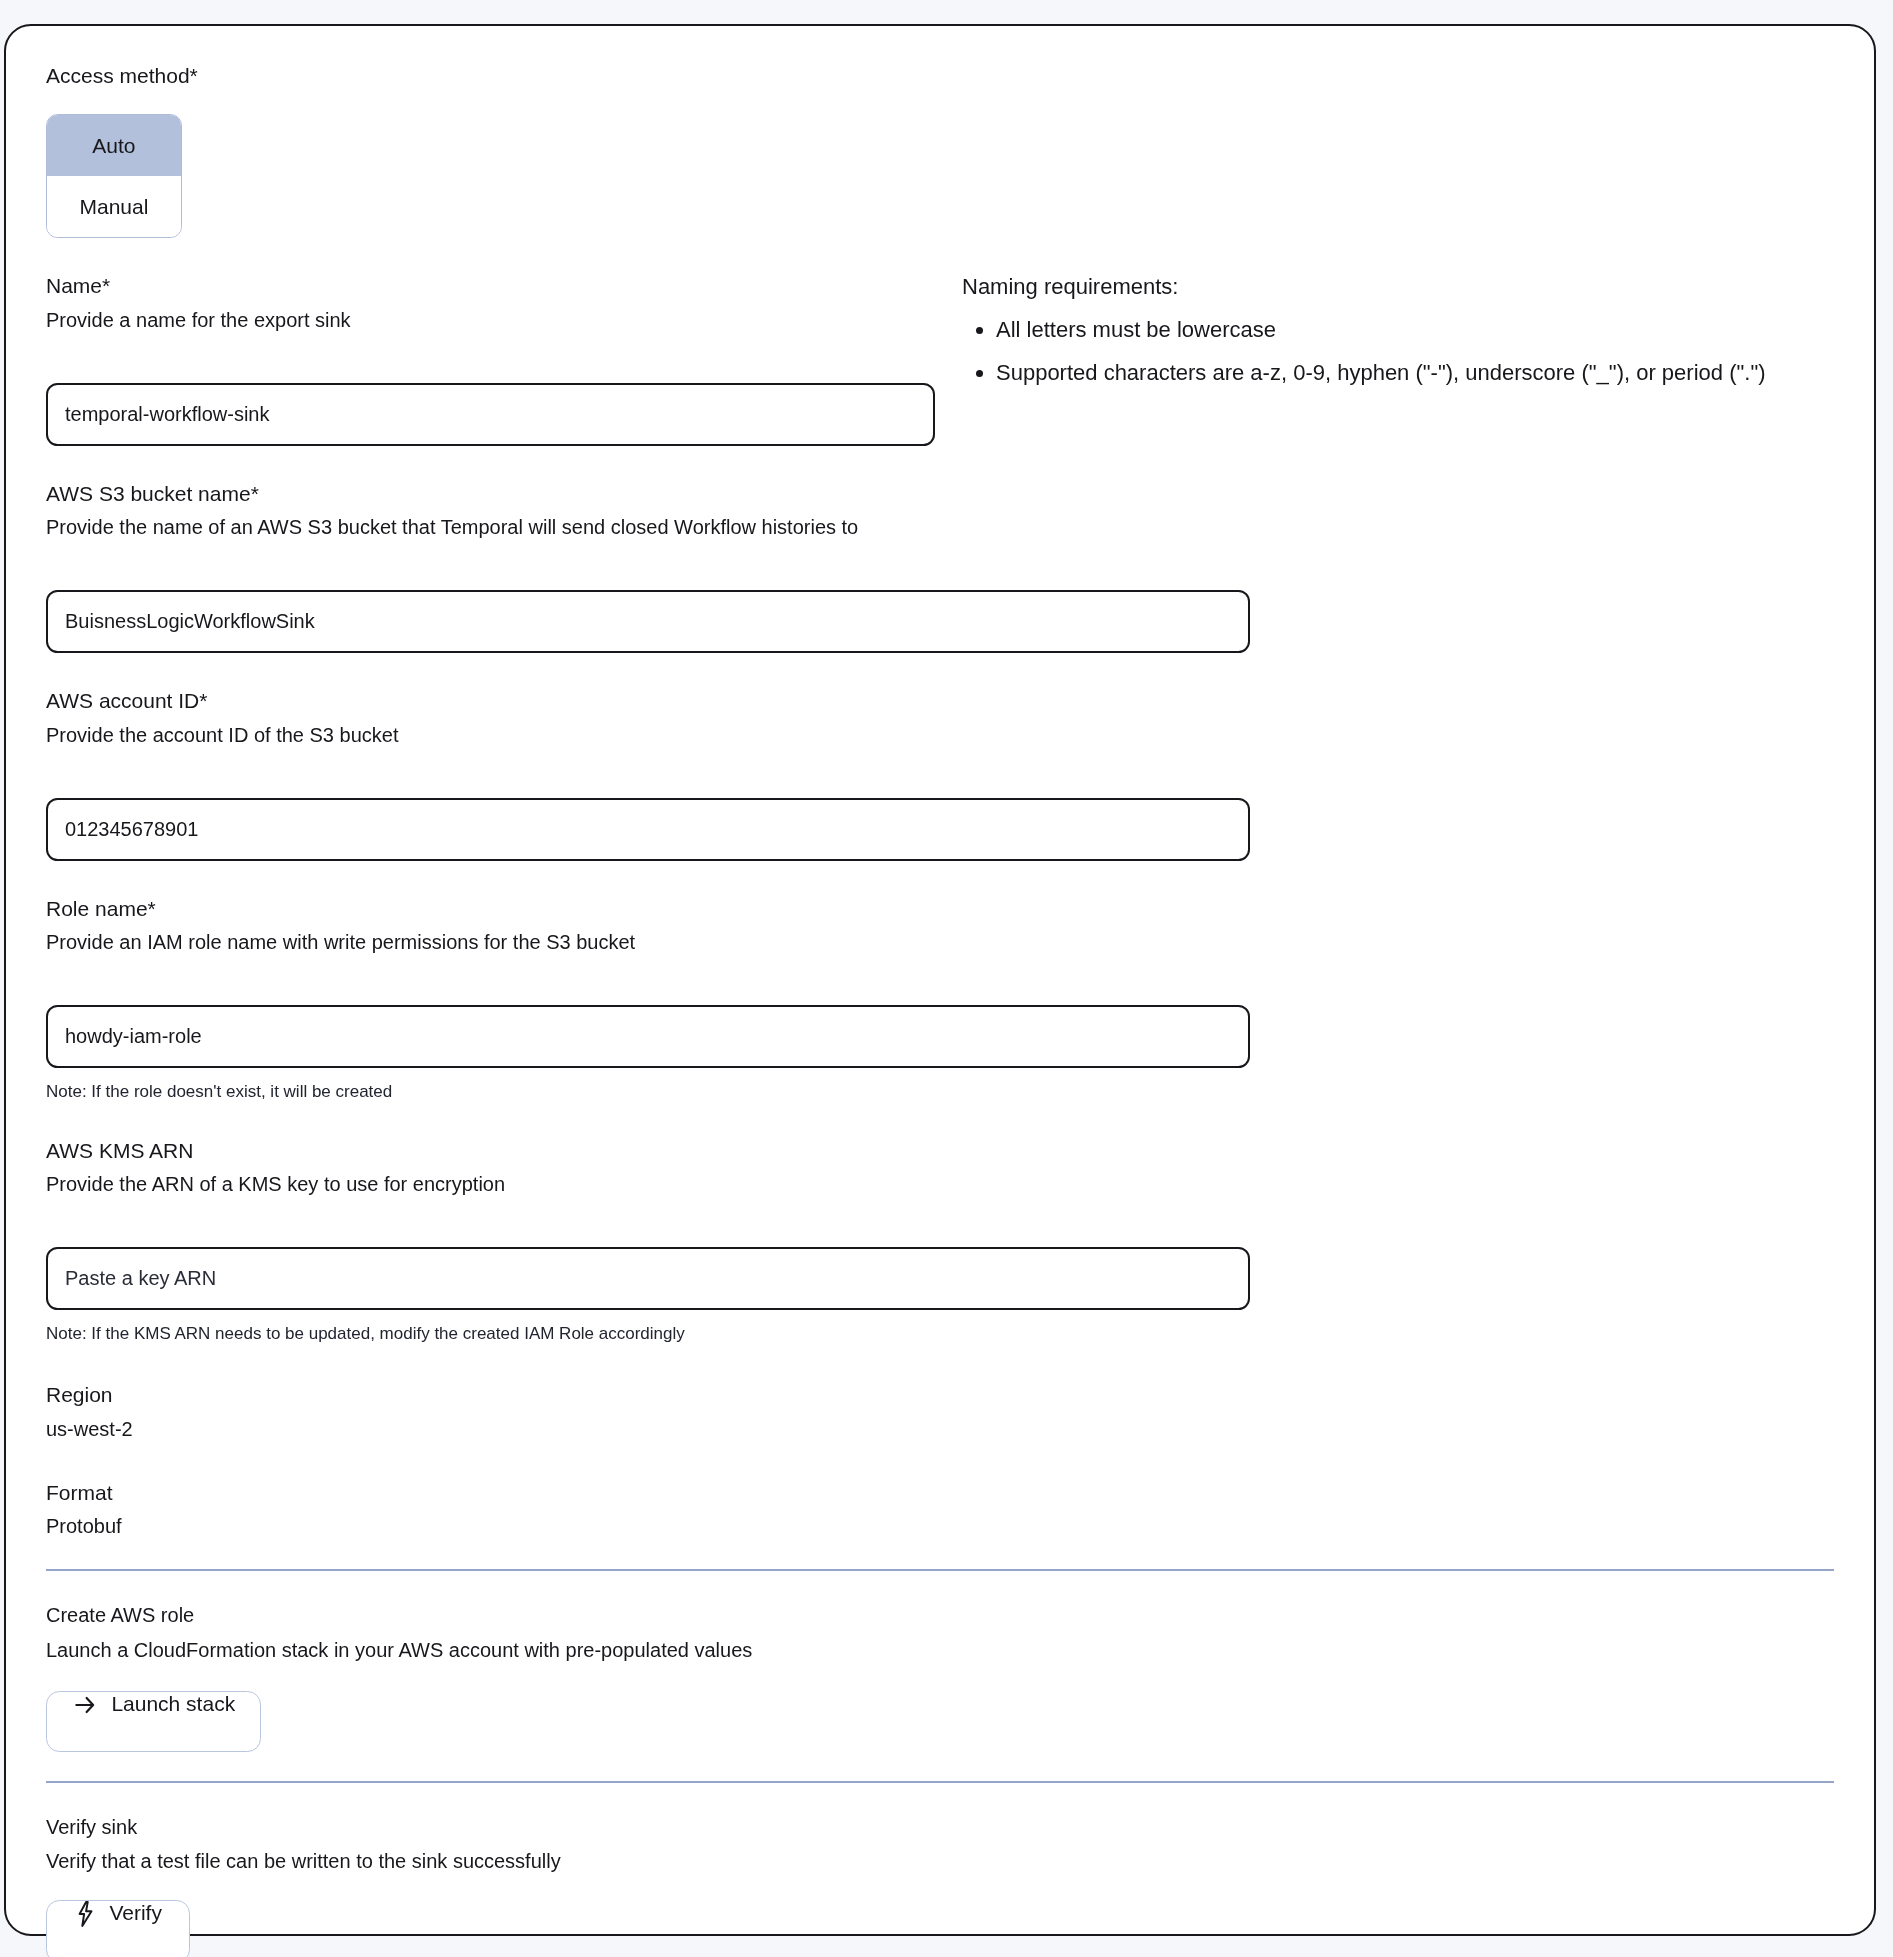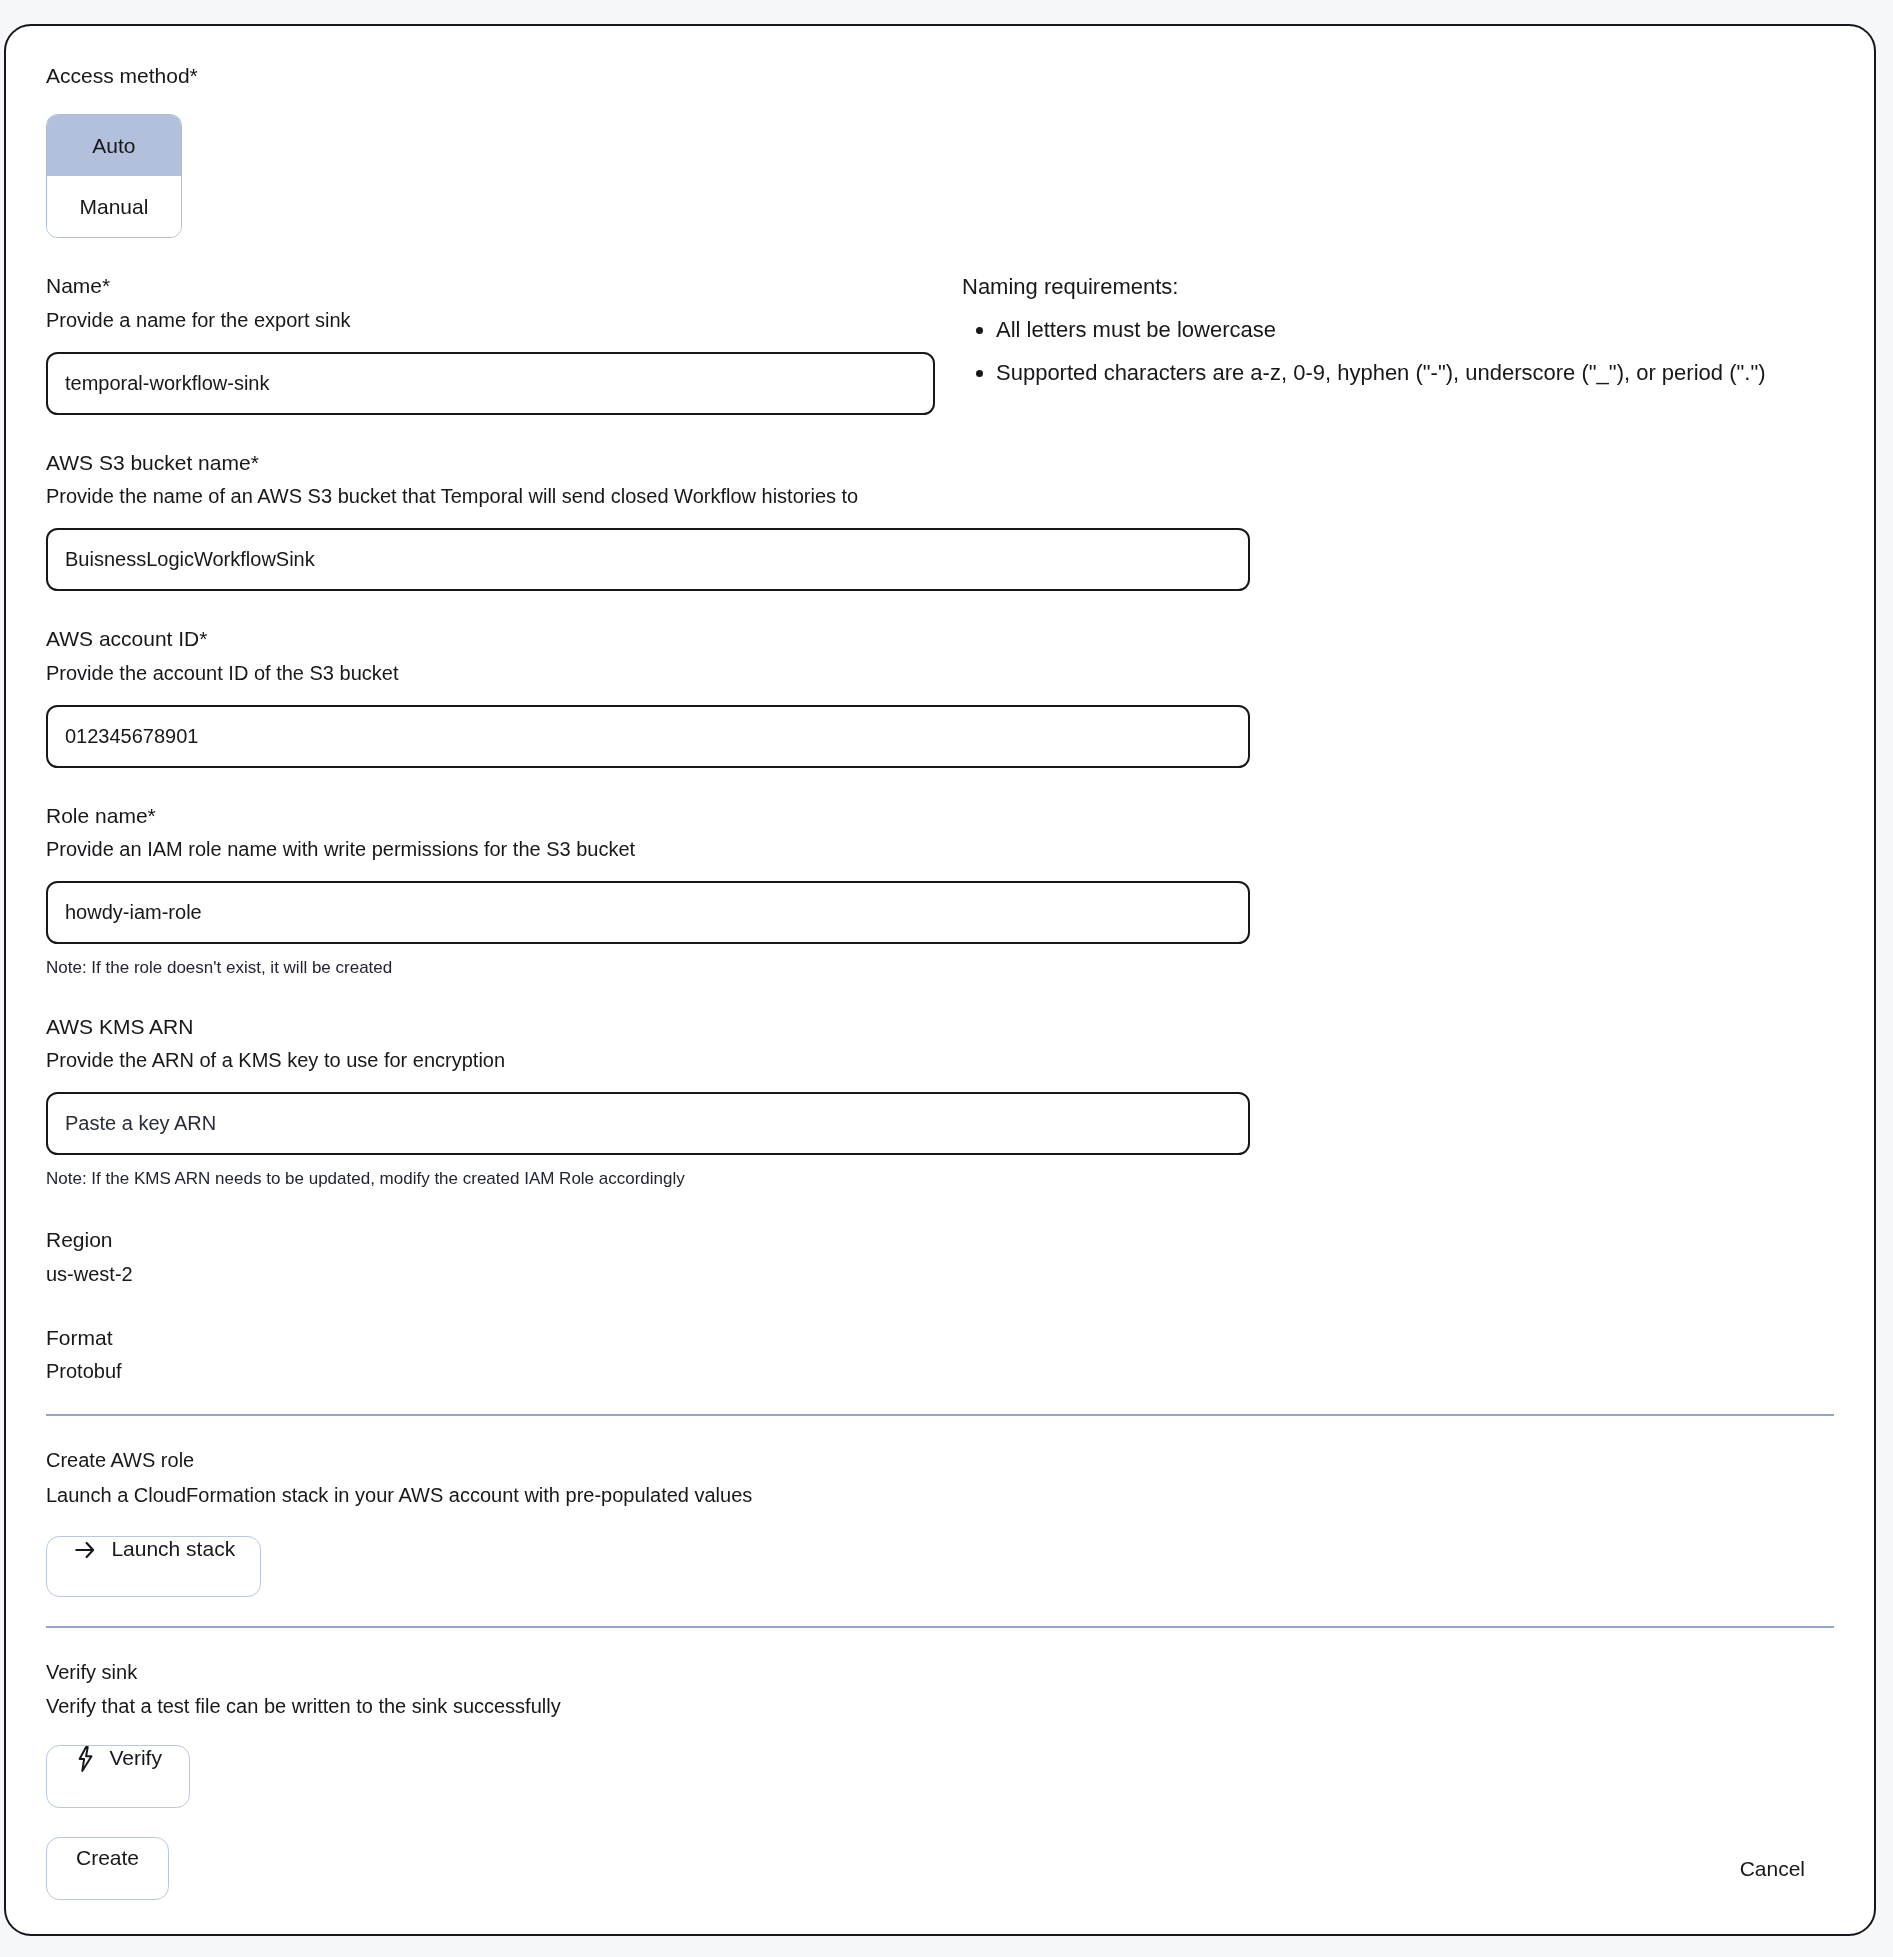--- a/index.html
+++ b/index.html
@@ -39,21 +39,21 @@
   
   .row{display:flex;margin-top:34px;}
   .col-left{width:889px;flex:none;}
   .col-right{margin-left:27px;width:851px;flex:none;}
   .req-title{font-size:22px;line-height:29px;}
   .req-list{margin:13.4px 0 0 0;padding-left:34px;}
   .req-list li{font-size:22px;line-height:31px;margin-bottom:11.5px;}
 
   .text-input{
     display:block;box-sizing:border-box;
-    height:63px;margin-top:18px;
+    height:63px;margin-top:49px;
     border:2.4px solid #17171c;border-radius:11.5px;
     font-family:"Liberation Sans","DejaVu Sans",sans-serif;
     font-size:20px;color:#17171c;
     padding:0 17px;background:#fff;outline:none;
   }
   .text-input::placeholder{color:#2a2c36;opacity:1;}
   .w-name{width:889px;}
   .w-wide{width:1204px;}
 
   .section{margin-top:34px;}

